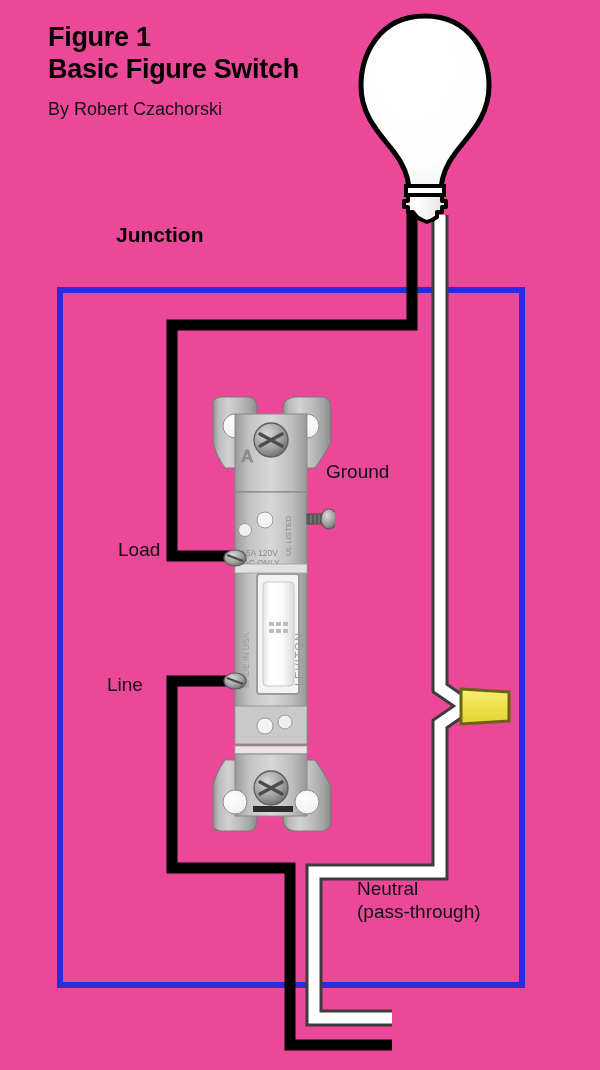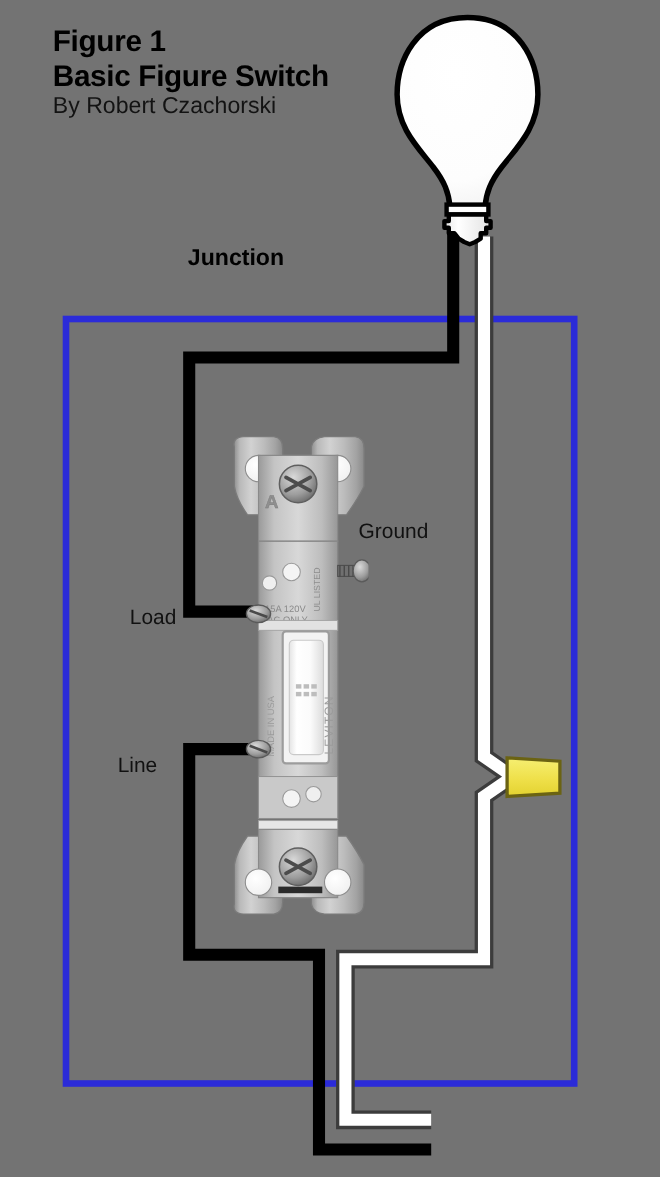--- a/index.html
+++ b/index.html
@@ -4,61 +4,61 @@
 <style>
   html, body {
     margin: 0;
     padding: 0;
     background: #8f8f8f;
   }
   #canvas {
     position: relative;
     width: 600px;
     height: 1070px;
-    background: #737373;
+    background: #ec4899;
     overflow: hidden;
     font-family: "Liberation Sans", sans-serif;
   }
   .title-block {
     position: absolute;
     left: 48px;
     top: 22px;
     color: #000;
   }
   .title-line {
     font-size: 27px;
     font-weight: bold;
     line-height: 1.17;
     letter-spacing: -0.3px;
     white-space: nowrap;
   }
   .byline {
-    font-size: 21px;
+    margin-top: 14px;
+    font-size: 18px;
     font-weight: normal;
     color: #131313;
     white-space: nowrap;
   }
   .jbox-label {
     position: absolute;
-    left: 127px;
+    left: 116px;
     top: 222px;
     width: 175px;
-    text-align: center;
+    text-align: left;
     font-size: 21px;
     font-weight: bold;
     line-height: 1.25;
     color: #000;
   }
   .lbl {
     position: absolute;
     font-size: 19px;
     color: #111;
     white-space: nowrap;
     line-height: 1.2;
-    margin-top: 12px;
   }
   #lbl-ground { left: 326px; top: 461px; }
   #lbl-load   { left: 118px; top: 539px; }
   #lbl-line   { left: 107px; top: 674px; }
   #lbl-neutral{ left: 357px; top: 878px; }
   #lbl-power  { left: 391px; top: 1001px; }
 
   svg.layer {
     position: absolute;
     left: 0; top: 0;
@@ -245,15 +245,19 @@
         <path d="M55,386 L77,398 M55,398 L77,386" stroke="#4c4c4c" stroke-width="3.4" stroke-linecap="round"></path>
       </g>
       <rect x="48" y="410" width="40" height="6" fill="#2b2b2b"></rect>
     </g>
   </svg>
 
   <div class="lbl" id="lbl-ground">Ground</div>
   <div class="lbl" id="lbl-load">Load</div>
   <div class="lbl" id="lbl-line">Line</div>
 
+  <div class="lbl" id="lbl-neutral">
+    <div>Neutral</div>
+    <div>(pass-through)</div>
+  </div>
 
 
 </div>
 
 </body></html>

